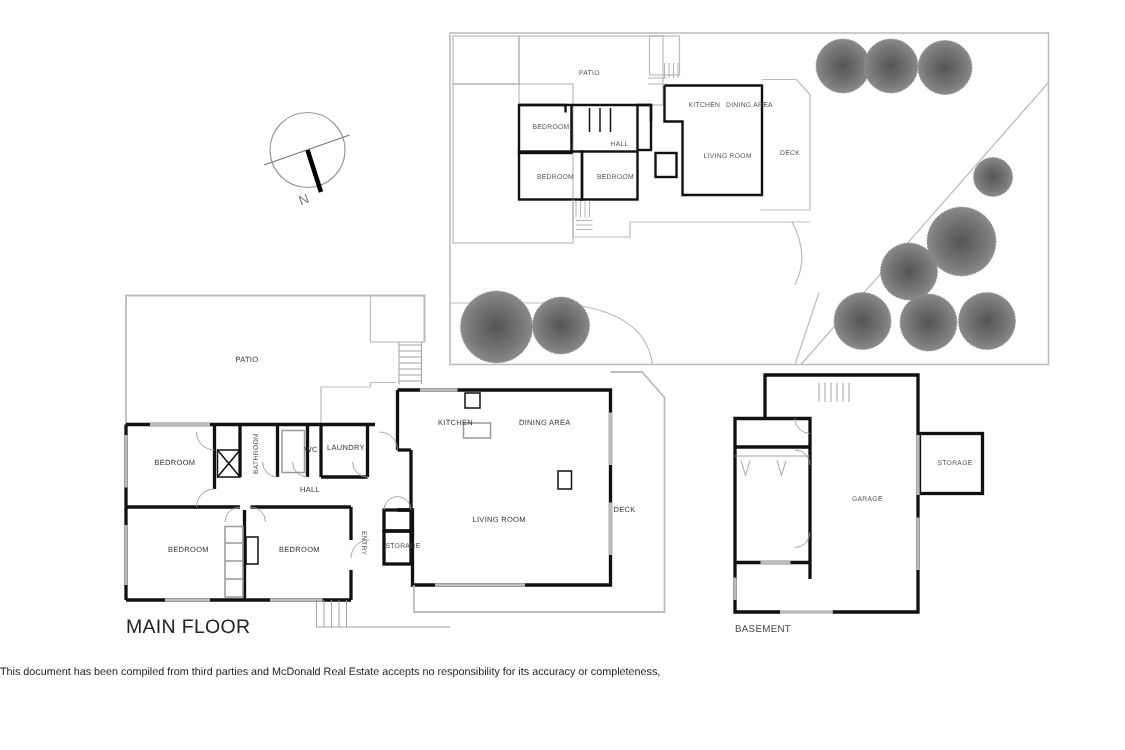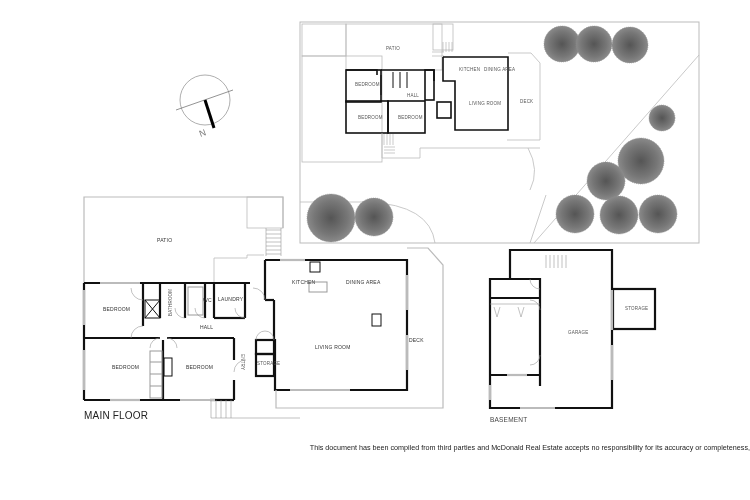--- a/index.html
+++ b/index.html
@@ -2,24 +2,24 @@
 <html><head>
 <meta charset="utf-8">
 <style>
   html,body{margin:0;padding:0;background:#ffffff;}
   body{width:750px;height:500px;position:relative;overflow:hidden;font-family:"Liberation Sans",sans-serif;}
   #stage{position:absolute;left:0;top:0;width:750px;height:500px;}
   .lbl{position:absolute;font-family:"Liberation Sans",sans-serif;color:#333;white-space:nowrap;text-transform:uppercase;letter-spacing:0.2px;}
   .tiny{font-size:4.5px;color:#555;}
   .sm{font-size:5px;}
   .md{font-size:6.5px;color:#444;}
-  .lg{font-size:10px;color:#222;text-align:center;}
+  .lg{font-size:13px;color:#222;text-align:center;}
   .rot90{transform:rotate(90deg);transform-origin:left top;}
   .rot-90{transform:rotate(-90deg);transform-origin:left top;}
-  #disclaimer{position:absolute;left:0;top:443px;width:750px;text-align:right;font-size:7.2px;line-height:9px;color:#222;}
+  #disclaimer{position:absolute;left:0;top:443px;width:750px;text-align:left;font-size:7.2px;line-height:9px;color:#222;}
   #disclaimer div{white-space:nowrap;}
 </style>
 </head>
 <body>
 
 <div id="stage">
 <svg width="750" height="500" viewBox="0 0 750 500" xmlns="http://www.w3.org/2000/svg">
   <defs>
     <g id="tree">
       <circle r="1" fill="#6e6e6e"></circle>

